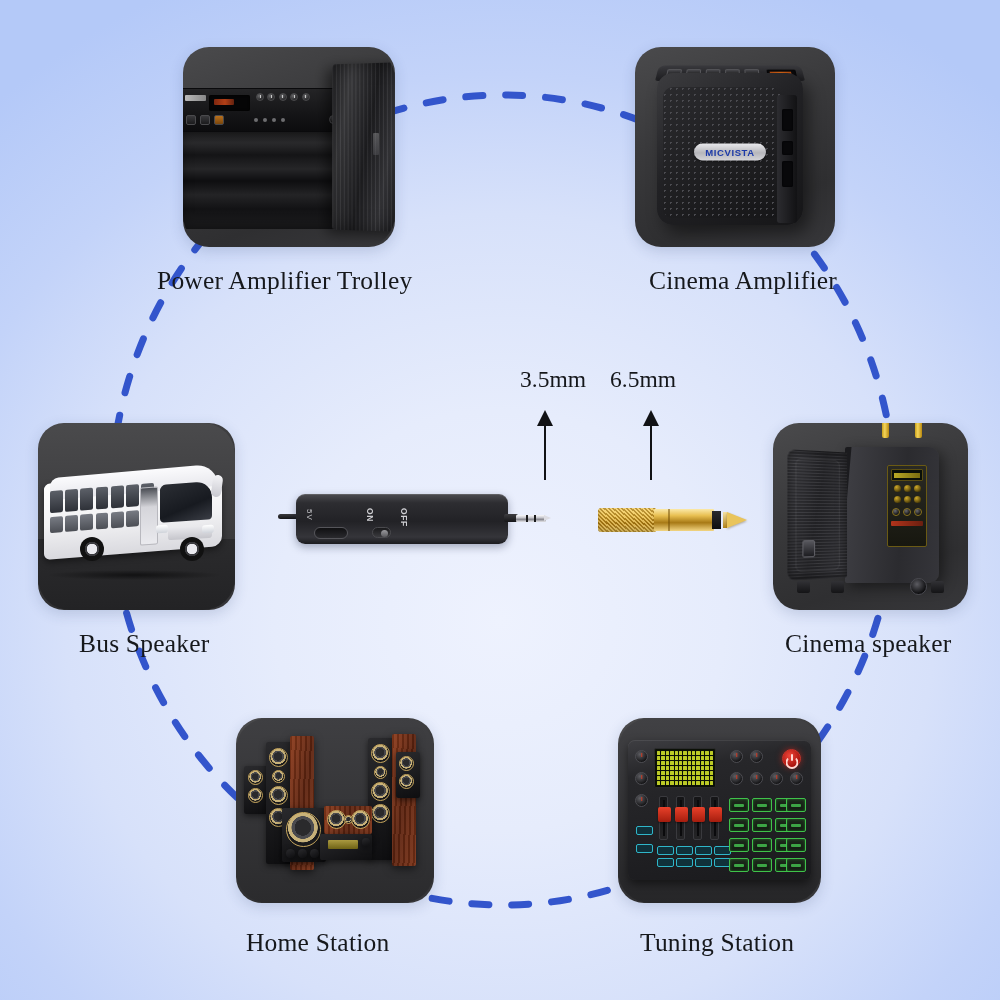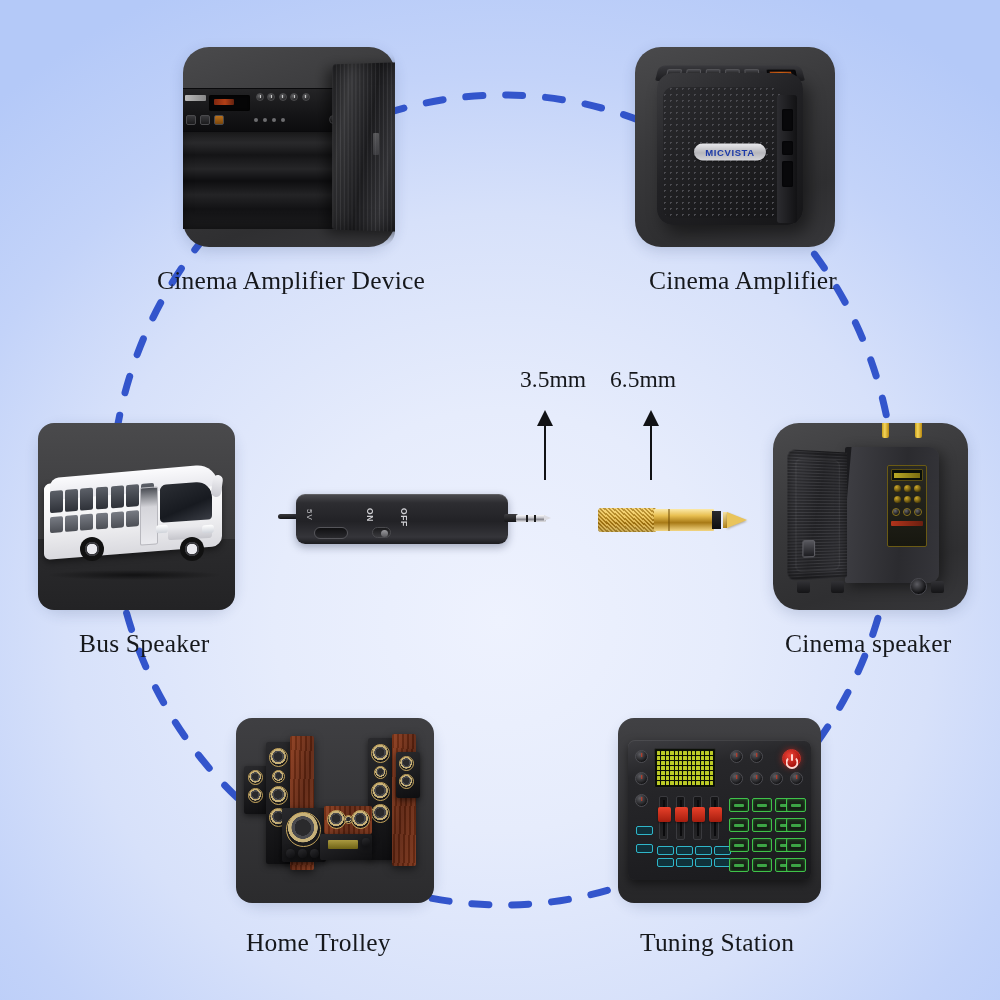--- a/index.html
+++ b/index.html
@@ -17,21 +17,21 @@
 
   
   .tile{
     position:absolute;
     border-radius:26px;
     background:
       linear-gradient(160deg,#4a4a4c 0%,#39393b 40%,#2f2f31 75%,#37373a 100%);
     box-shadow:0 4px 14px rgba(40,60,110,.18);
     overflow:visible;
   }
-  .tile-inner{ position:absolute; inset:0; border-radius:16px; overflow:hidden; }
+  .tile-inner{ position:absolute; inset:0; border-radius:32px; overflow:hidden; }
 
   
   .caption{
     position:absolute;
     color:#16181c;
     font-size:25.5px;
     font-family:"Liberation Serif", serif;
     white-space:nowrap;
     letter-spacing:.2px;
   }
@@ -576,21 +576,21 @@
             <i></i>
         </div>
         <div class="amp-jacks">
             <i></i>
             <i></i>
           </div>
       </div>
       <div class="amp-spk"></div>
     </div>
   </div>
-  <div class="caption" style="left:157px; top:266px;">Cinema Amplifier Device</div>
+  <div class="caption" style="left:157px; top:266px;">Power Amplifier Trolley</div>
 
   <div class="tile" id="va-tile">
     <div class="tile-inner">
       <div class="va-top">
         <div class="va-btns">
           <i></i>
             <i></i>
             <i></i>
             <i></i>
             <i></i>
@@ -726,21 +726,21 @@
       <div class="wood" style="left:88px; top:88px; width:48px; height:28px;"></div>
       <div class="drv" style="left:91px; top:92px; width:19px; height:19px;"></div>
       <div class="drv" style="left:115px; top:92px; width:19px; height:19px;"></div>
       <div class="drv" style="left:108px; top:97px; width:9px; height:9px;"></div>
 
       <div class="blk" style="left:84px; top:116px; width:52px; height:26px;"></div>
       <div style="position:absolute; left:92px; top:122px; width:30px; height:9px; background:linear-gradient(180deg,#d8c24a,#8a7a12); opacity:.75; border-radius:1px;"></div>
       <div class="blk" style="left:126px; top:120px; width:8px; height:8px; border-radius:50%;"></div>
     </div>
   </div>
-  <div class="caption" style="left:246px; top:928px;">Home Trolley</div>
+  <div class="caption" style="left:246px; top:928px;">Home Station</div>
 
   <div class="tile" id="ts-tile">
     <div class="tile-inner">
       <div class="ts-bg"></div>
       <div class="ts-panel">
         <div class="ts-lcd">
           <i></i>
             <i></i>
             <i></i>
             <i></i>

